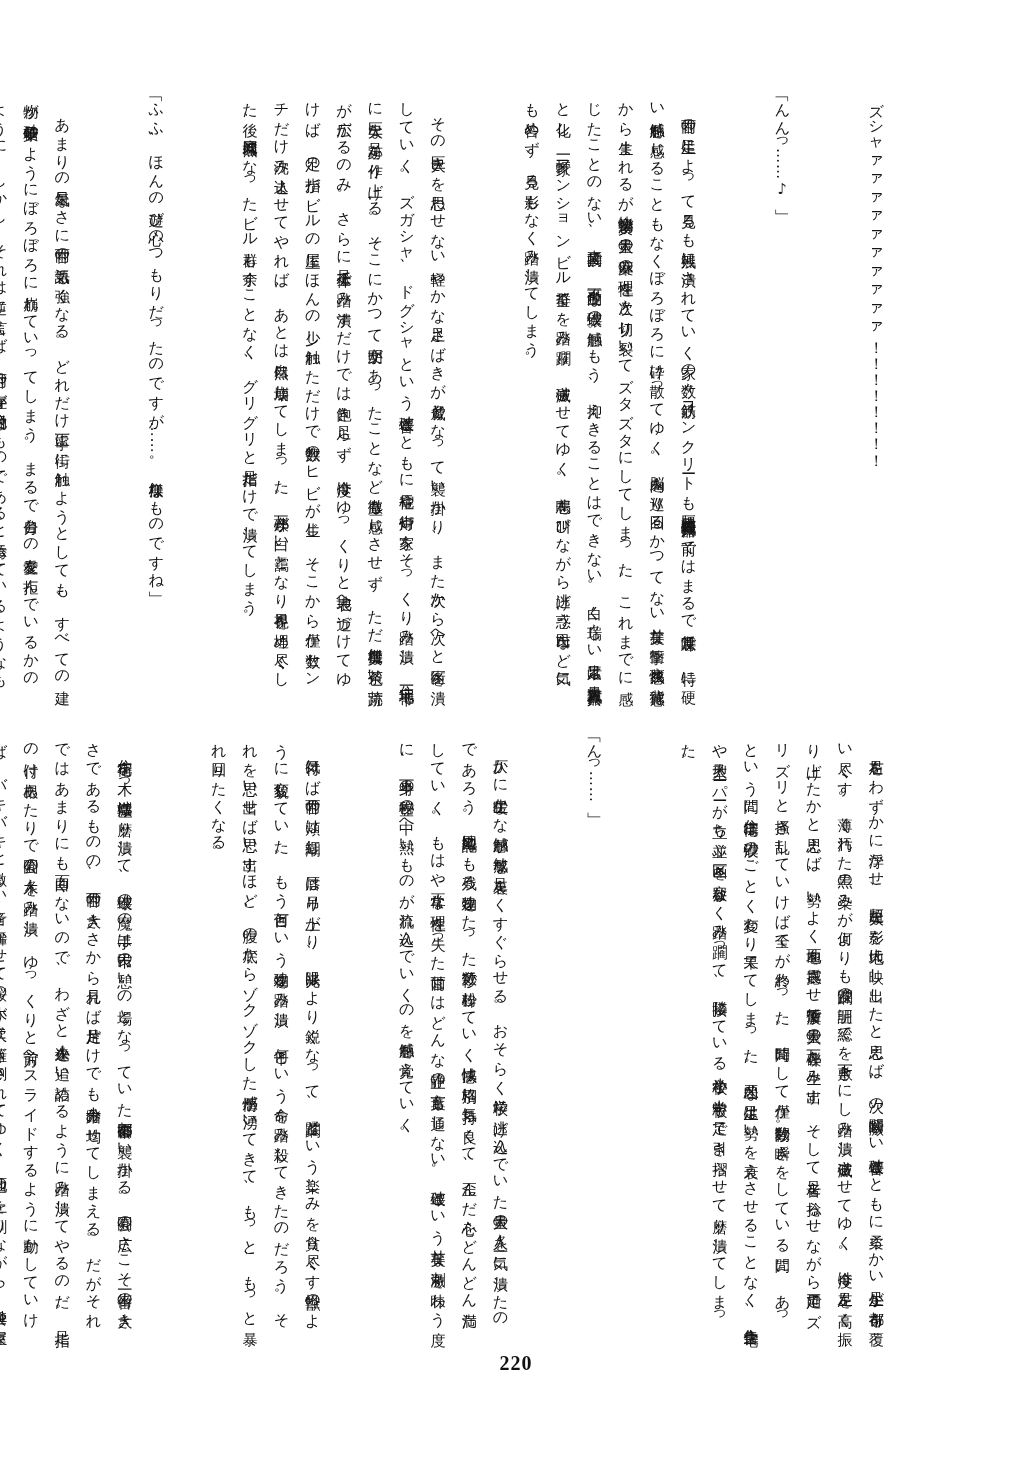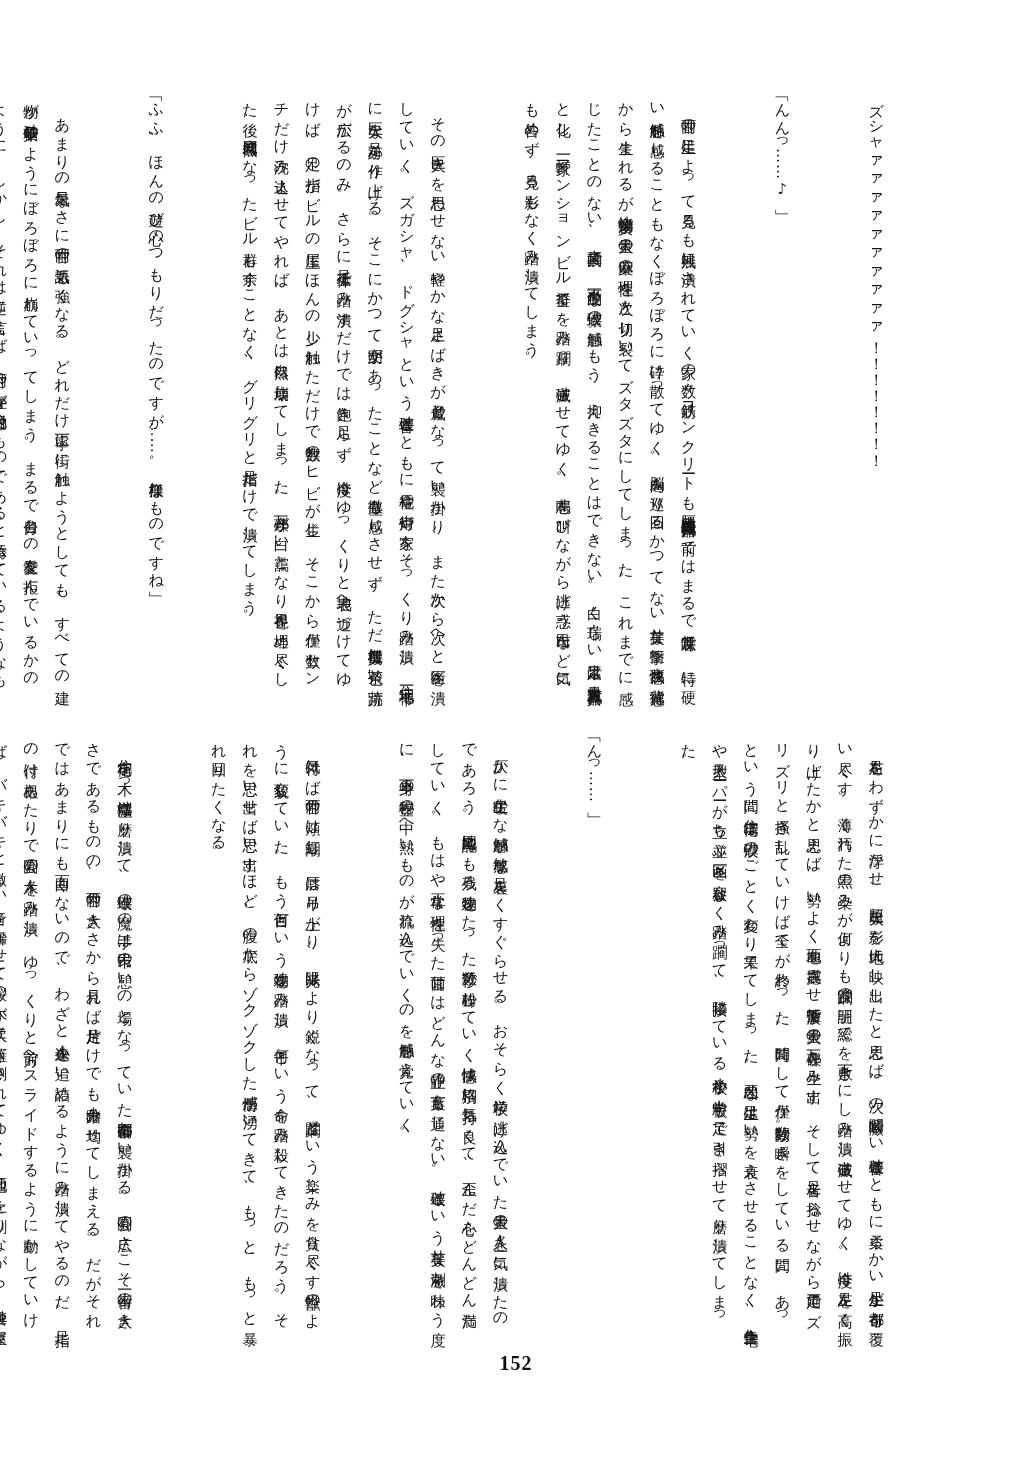--- a/index.html
+++ b/index.html
@@ -93,15 +93,15 @@
   </div>
 
   <div id="block-two" class="vtext-block">
     <span class="para">右足をわずかに浮かせ、超巨大な影を大地に映し出したと思えば、次の瞬間激しい破壊音とともに柔らかい生足が都市を覆い尽くす。薄く汚れた黒の染みが何よりも蹂躙の証明。総てを下敷きにし踏み潰し破滅させてゆく。今度は左足を高く振り上げたかと思えば、勢いよく地面を震撼させ衝撃波で大量の瓦礫を生み出す。そして足音を捻らせながら両足でズリズリと掻き乱していけば全てが終わった。時間にして僅か数秒間。瞬きをしている間に、あっという間に住宅街は砂漠のごとく変わり果ててしまった。凶悪な生足は勢いを衰えさせることなく、集合住宅や大型スーパーが立ち並ぶ区画を容赦なく踏み躙って、隣接している小学校と中学校も足で引き摺らせて磨り潰してしまった。</span>
     <span class="para noindent">「んっ……」</span>
     <span class="para">仄かに生暖かな感触が敏感な足裏をくすぐらせる。おそらく学校に逃げ込んでいた大量の人々を一気に潰したのであろう。地図記号にも残る建物をたった数秒で粉砕していく快感は格別に気持ち良くて、歪んだ心をどんどん満たしていく。もはや正常な理性を失った甘雨にはどんな静止の言葉も通じない。破壊という甘美な刺激を味わう度に、下半身の秘壺の中へ熱いものが流れ込んでいくのを感触を覚えていく。</span>
     <span class="para">気付けば甘雨の頬は紅潮し、唇は吊り上がり、眼光はより鋭くなって、蹂躙という楽しみを貪り尽くす怪獣のように変貌していた。もう何百という建物を踏み潰し、何千という命を踏み殺してきたのだろう。それを思い出せば思い出すほど、腹の底からゾクゾクした感情が湧いてきて、もっと、もっと暴れ回りたくなる。</span>
     <span class="para">住宅街を木っ端微塵に磨り潰して、破壊の魔の手は市民の憩いの場となっていた都市公園に襲い掛かる。公園の広さこそ街一番の大きさであるものの、甘雨の大きさから見れば片足だけでも十分踏み均せてしまえる。だがそれではあまりにも面白くないので、わざと小人達を追い詰めるように踏み潰してやるのだ。足指の付け根あたりで公園の木々を踏み潰し、ゆっくりと前方へスライドするように動かしていけば、バキバキと激しい音を轟かせて桜の木が次々に薙ぎ倒されてゆく。地面の土を削りながら、遊具や東屋なんかも飲み込んで、総てを破壊しながら進む甘雨の生足。だが、これは絶望へのほんの序章にすぎない。</span>
   </div>
 
-  <div class="page-number">152</div>
+  <div class="page-number">220</div>
 
 </div>
 
 </body></html>

